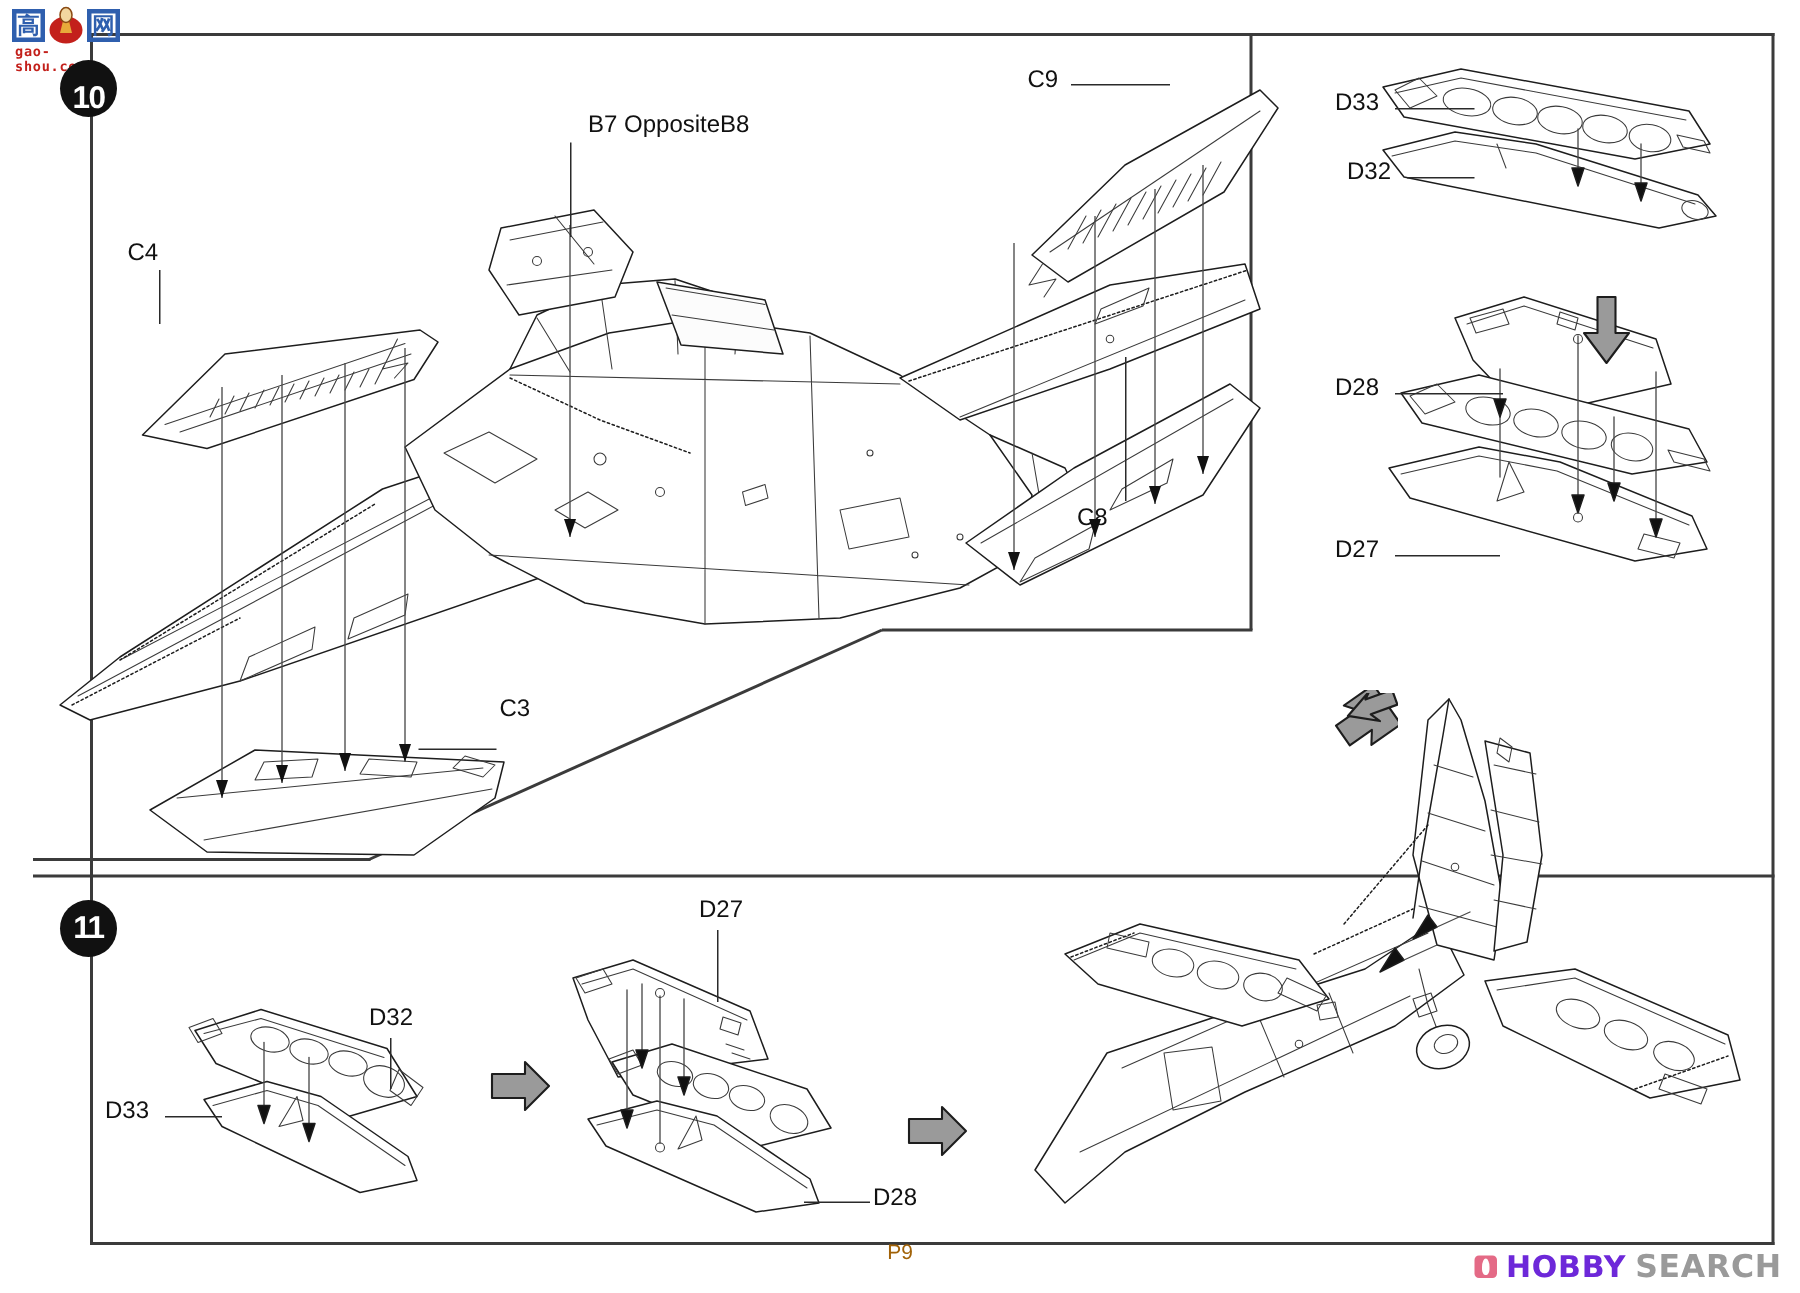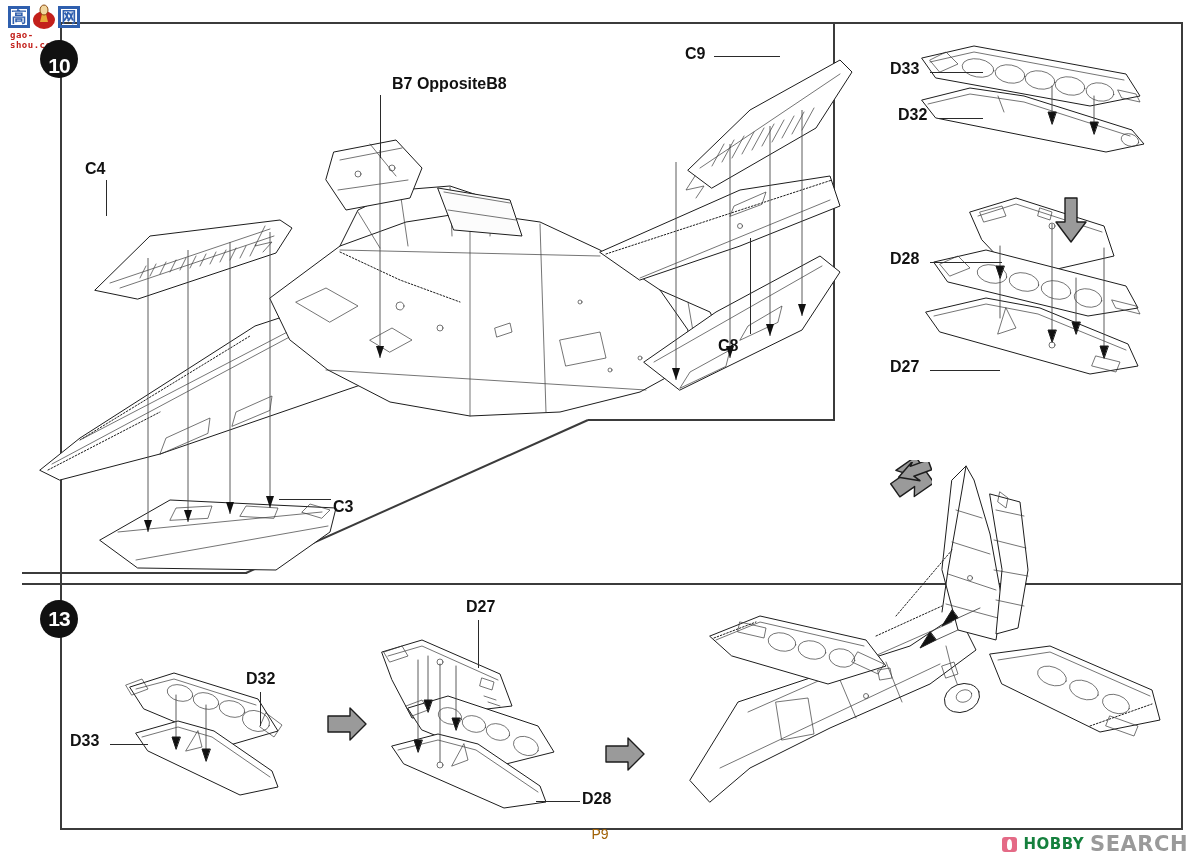--- a/index.html
+++ b/index.html
@@ -16,21 +16,21 @@
   
   .step-badge{
     position:absolute;width:38px;height:38px;border-radius:50%;
     background:#111;color:#fff;display:flex;align-items:center;justify-content:center;
     font-size:21px;font-weight:bold;letter-spacing:-1px;
     font-family:"Liberation Sans", sans-serif;
   }
 
   
   .callout{position:absolute;font-size:16px;color:#111;white-space:nowrap;
-           font-family:"Liberation Sans", sans-serif;font-weight:bold;}
+           font-family:"Liberation Sans", sans-serif;}
   .leader{position:absolute;background:#2a2a2a;}
   .leader.h{height:1px;}
   .leader.v{width:1px;}
 
   
   .arrow{position:absolute;}
 
   
   .dwg{position:absolute;overflow:visible;}
   .dwg path,.dwg line,.dwg polyline,.dwg polygon,.dwg ellipse,.dwg circle,.dwg rect{
@@ -53,21 +53,21 @@
           letter-spacing:.5px;font-family:"DejaVu Sans Mono", monospace;}
 
   
   #pageno{position:absolute;left:0;right:0;bottom:20px;text-align:center;font-size:14px;color:#a16207;}
 
   
   #hs{position:absolute;right:12px;bottom:6px;display:flex;align-items:center;gap:6px;}
   #hs .mark{width:15px;height:15px;background:#e46a86;border-radius:3px;position:relative;}
   #hs .mark:after{content:"";position:absolute;left:5px;top:2px;width:5px;height:11px;
     background:#fff;border-radius:50% 50% 40% 40%;}
-  #hs .hob{color:#15803d;font-size:15px;font-weight:bold;letter-spacing:.5px;
+  #hs .hob{color:#6d28d9;font-size:20px;font-weight:bold;letter-spacing:.5px;
            font-family:"DejaVu Sans", sans-serif;}
   #hs .sea{color:#9a9a9a;font-size:21px;font-weight:bold;letter-spacing:.5px;
            font-family:"DejaVu Sans", sans-serif;}
 </style>
 </head>
 <body>
 
 <div id="page">
 
   <div class="frame-line" style="left:60px;top:22px;width:1123px;height:2px;"></div>
@@ -211,21 +211,21 @@
 
   <div class="callout" style="left:392px;top:75px;">B7 OppositeB8</div>
   <div class="leader v" style="left:380px;top:95px;height:63px;"></div>
 
   <div class="callout" style="left:685px;top:45px;">C9</div>
   <div class="leader h" style="left:714px;top:56px;width:66px;"></div>
 
   <div class="callout" style="left:718px;top:337px;">C8</div>
   <div class="leader v" style="left:750px;top:238px;height:96px;"></div>
 
-  <div class="callout" style="left:333px;top:498px;">C3</div>
+  <div class="callout" style="left:333px;top:464px;">C3</div>
   <div class="leader h" style="left:279px;top:499px;width:52px;"></div>
 
   <svg class="dwg" style="left:900px;top:40px;width:290px;height:380px;" viewBox="0 0 290 380">
     <g class="ln">
 
       <path class="fillw" d="M22 18 L74 6 L226 34 L240 56 L190 66 L36 38 Z"></path>
       <path class="ln-thin" d="M30 22 L74 12 L224 40"></path>
       <ellipse class="ln-thin" cx="78" cy="28" rx="16" ry="9" transform="rotate(10 78 28)"></ellipse>
       <ellipse class="ln-thin" cx="110" cy="34" rx="15" ry="9" transform="rotate(10 110 34)"></ellipse>
       <ellipse class="ln-thin" cx="140" cy="40" rx="15" ry="9" transform="rotate(10 140 40)"></ellipse>
@@ -358,21 +358,21 @@
       </g>
       <path class="asmline" d="M268 168 L290 158 M246 190 L268 180"></path>
     </g>
   </svg>
 
   <svg class="arrow" style="left:892px;top:462px;width:40px;height:36px;" viewBox="0 0 40 36">
     <polygon points="38,4 20,4 24,0 6,10 24,20 20,14 38,14" fill="#9a9a9a" stroke="#1d1d1d" stroke-width="1.4" stroke-linejoin="round" transform="rotate(-20 20 12) scale(1.05)"></polygon>
   </svg>
 
   <div class="step-badge" style="left:40px;top:600px;">
-    <span>13</span>
+    <span>11</span>
   </div>
 
   <svg class="dwg" style="left:120px;top:655px;width:220px;height:160px;" viewBox="0 0 220 160">
     <g class="ln">
       <path class="fillw" d="M10 32 L54 18 L138 44 L158 76 L110 90 L24 54 Z"></path>
       <path class="ln-thin" d="M16 34 L54 24 L136 50"></path>
       <ellipse class="ln-thin" cx="60" cy="38" rx="13" ry="8" transform="rotate(14 60 38)"></ellipse>
       <ellipse class="ln-thin" cx="86" cy="46" rx="13" ry="8" transform="rotate(14 86 46)"></ellipse>
       <ellipse class="ln-thin" cx="112" cy="54" rx="13" ry="8" transform="rotate(14 112 54)"></ellipse>
       <ellipse class="ln-thin" cx="136" cy="66" rx="14" ry="10" transform="rotate(20 136 66)"></ellipse>

